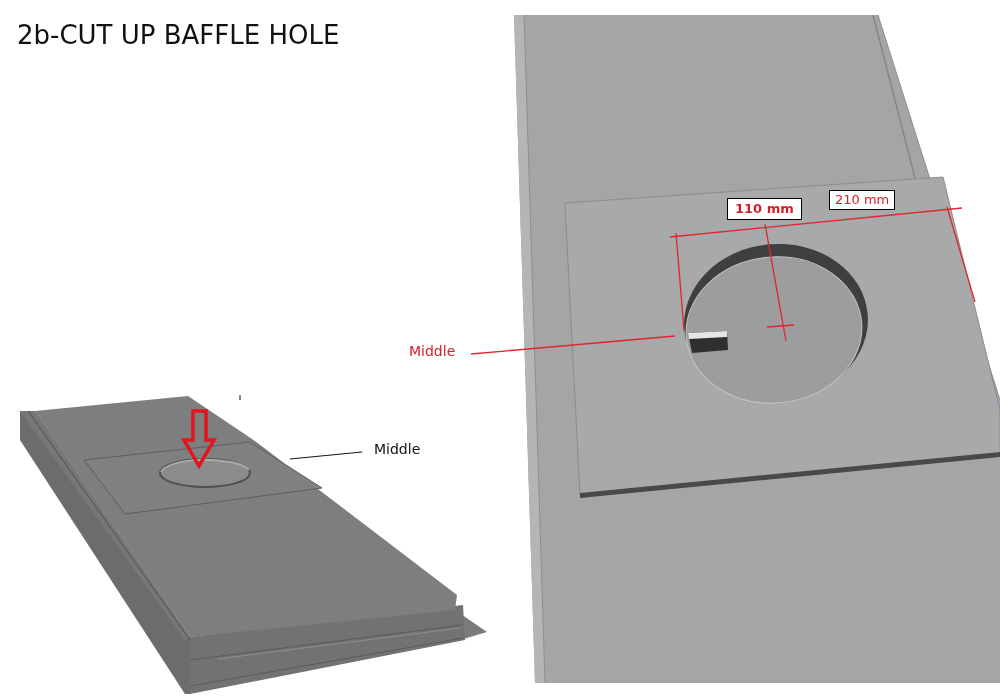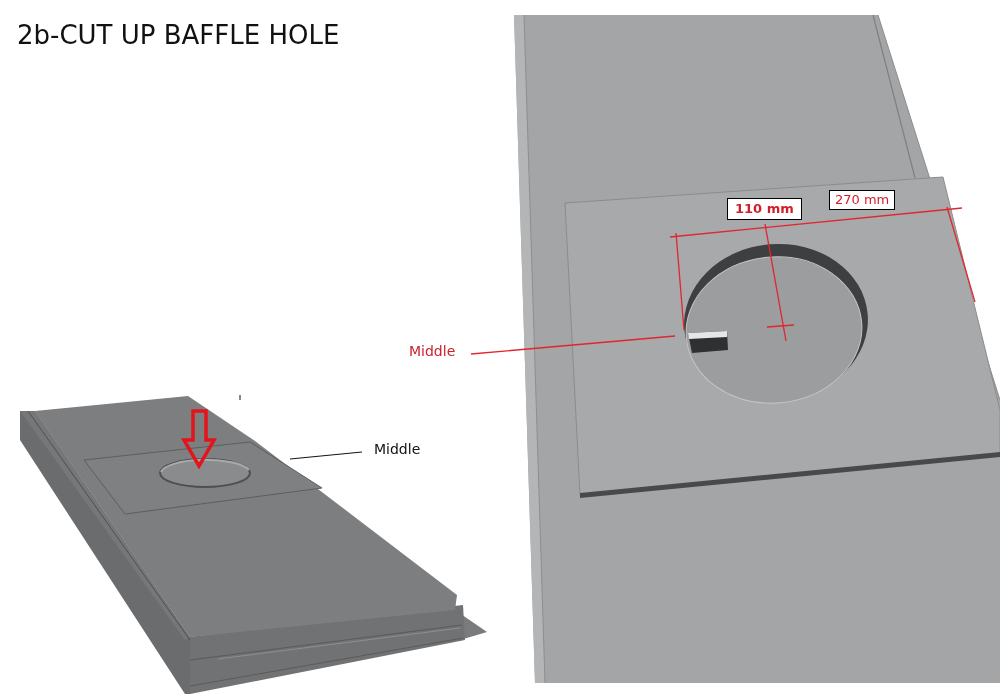--- a/index.html
+++ b/index.html
@@ -71,15 +71,15 @@
     <path d="M161,472 A45,14 0 0 1 249,470" fill="none" stroke="#a9aaac" stroke-width="2"></path>
 
     <polygon points="193,411 206,411 206,440 214,440 199,466 184,440 193,440" fill="none" stroke="#e3141b" stroke-width="3.5" stroke-linejoin="miter"></polygon>
 
     <line x1="290" y1="459" x2="362" y2="452" stroke="#111111" stroke-width="1"></line>
     <line x1="240" y1="395" x2="240" y2="400" stroke="#111111" stroke-width="1"></line>
   </g>
 </svg>
 
 <div class="dim-label dim-110">110 mm</div>
-<div class="dim-label dim-210">270 mm</div>
+<div class="dim-label dim-210">210 mm</div>
 <div class="middle-red">Middle</div>
 <div class="middle-black">Middle</div>
 
 </body></html>

